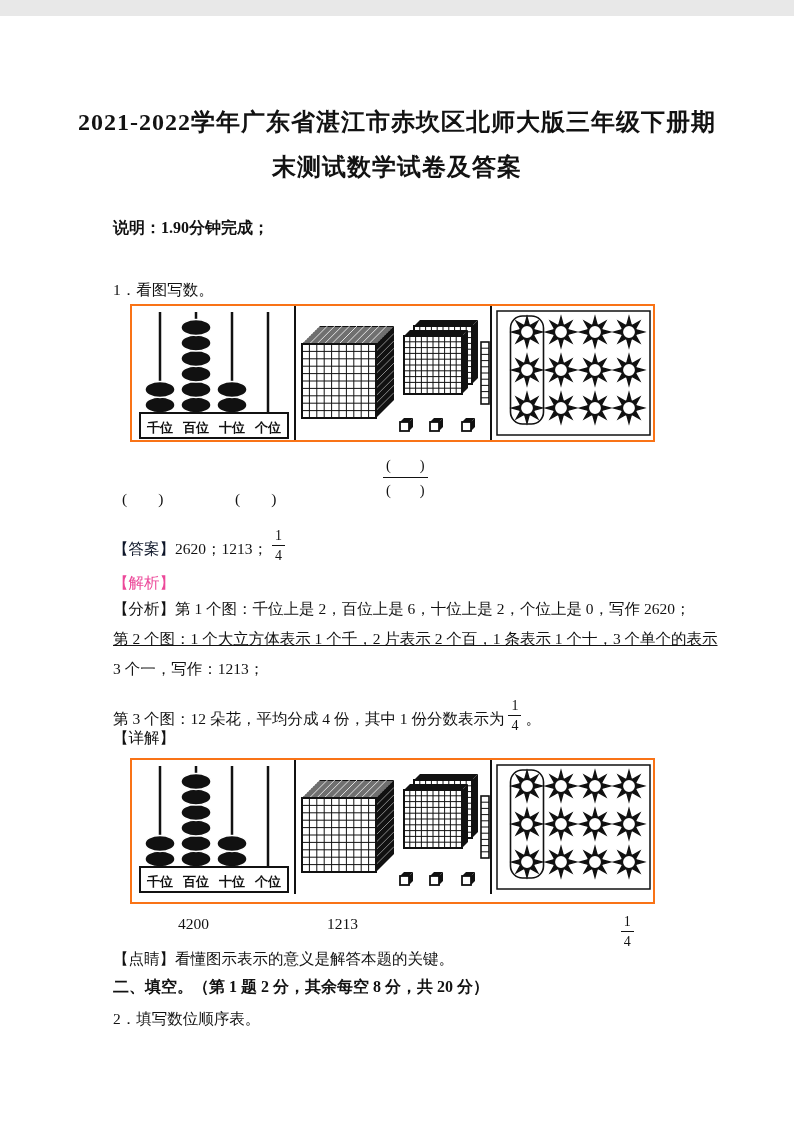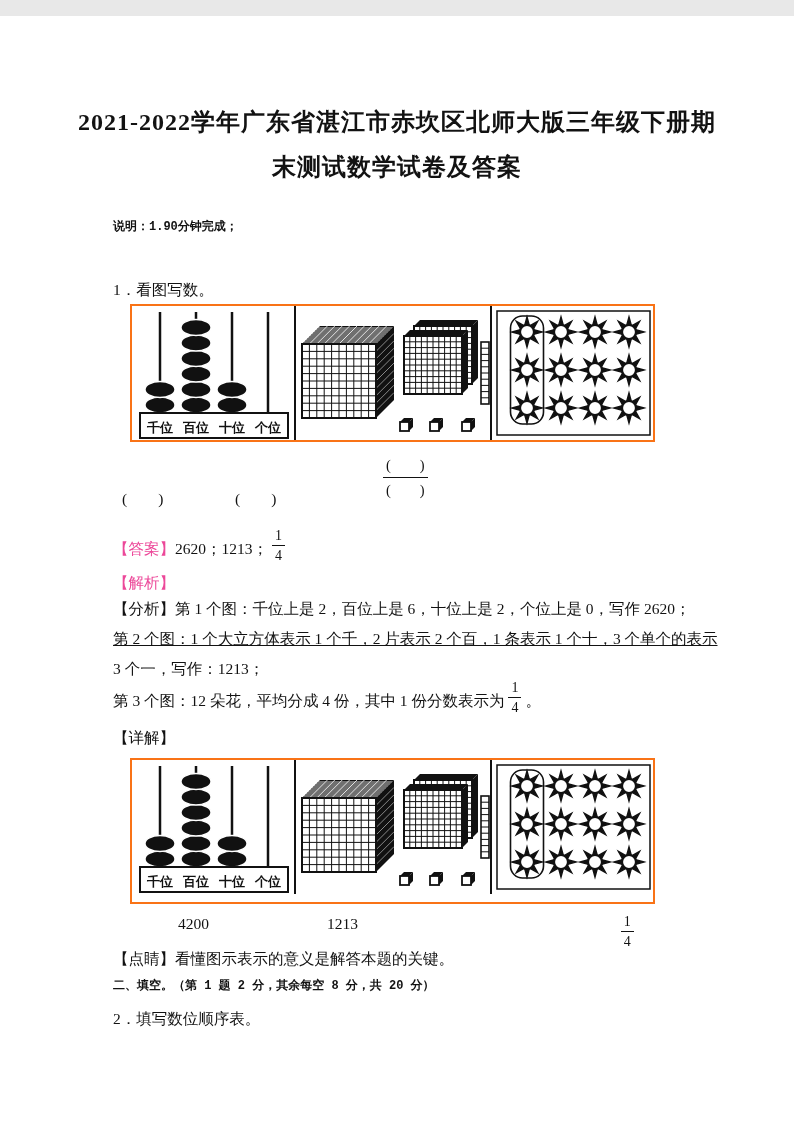--- a/index.html
+++ b/index.html
@@ -1,20 +1,20 @@
 <!DOCTYPE html>
 <html><head>
 <meta charset="utf-8">
 <style>
   html,body{margin:0;padding:0;background:#e8e8e8;}
   .page{position:relative;width:794px;height:1123px;background:#ffffff;margin:16px auto;
         font-family:"Liberation Serif","DejaVu Serif",serif;color:#121212;overflow:hidden;}
   .abs{position:absolute;white-space:nowrap;}
   .title{left:0;width:100%;text-align:center;font-size:24px;font-weight:bold;letter-spacing:1px;}
-  .b16{font-size:12px;font-weight:bold;font-family:Liberation Mono, monospace;}
+  .b16{font-size:16px;font-weight:bold;}
   .t15{font-size:15.5px;font-weight:normal;}
   .blue{color:#2E74B5;}
   .figure-box{position:absolute;left:130px;width:525px;height:138px;border:2px solid #f97316;
               display:flex;box-sizing:border-box;background:#fff;}
   .fig-panel{height:134px;box-sizing:border-box;}
   .fig-panel + .fig-panel{border-left:2px solid #111;}
   .frac{display:inline-block;text-align:center;vertical-align:middle;position:relative;top:-4px;}
   .frac .num{display:block;border-bottom:1.4px solid #121212;padding:0 3px 1px 3px;}
   .frac .den{display:block;padding-top:1px;}
   .frac-sm{font-size:14px;line-height:17px;margin:0 4px;}
@@ -222,35 +222,35 @@
 
   <div class="abs frac frac-lg" style="top:438px;left:383px;">
     <span class="num">(　　)</span>
     <span class="den">(　　)</span>
   </div>
 
   <div class="abs t15" style="top:473px;left:122px;">(　　)</div>
   <div class="abs t15" style="top:473px;left:235px;">(　　)</div>
 
   <div class="abs t15 ans-row" style="top:512px;left:113px;height:42px;">
-    <span class="blue" style="color: #ec4899; font-family: Liberation Serif, serif;">【答案】</span>
+    <span class="blue" style="color: #0f172a; font-family: Liberation Serif, serif;">【答案】</span>
       <span>2620；1213；</span>
       <span class="frac frac-sm">
         <span class="num">1</span>
         <span class="den">4</span>
       </span>
   </div>
 
   <div class="abs t15 blue" style="top: 557px; left: 113px; color: #ec4899;">【解析】</div>
 
   <div class="abs t15" style="top:583px;left:113px;">【分析】第 1 个图：千位上是 2，百位上是 6，十位上是 2，个位上是 0，写作 2620；</div>
   <div class="abs t15" style="top:613px;left:113px;text-decoration:underline;">第 2 个图：1 个大立方体表示 1 个千，2 片表示 2 个百，1 条表示 1 个十，3 个单个的表示</div>
   <div class="abs t15" style="top:643px;left:113px;">3 个一，写作：1213；</div>
 
-  <div class="abs t15 ans-row" style="top:663px;left:113px;height:44px;justify-content:center;">
+  <div class="abs t15 ans-row" style="top:681px;left:113px;height:44px;justify-content:center;">
     <span>第 3 个图：12 朵花，平均分成 4 份，其中 1 份分数表示为</span>
       <span class="frac frac-sm">
         <span class="num">1</span>
         <span class="den">4</span>
       </span>
       <span>。</span>
   </div>
 
   <div class="abs t15" style="top:712px;left:113px;">【详解】</div>
 

